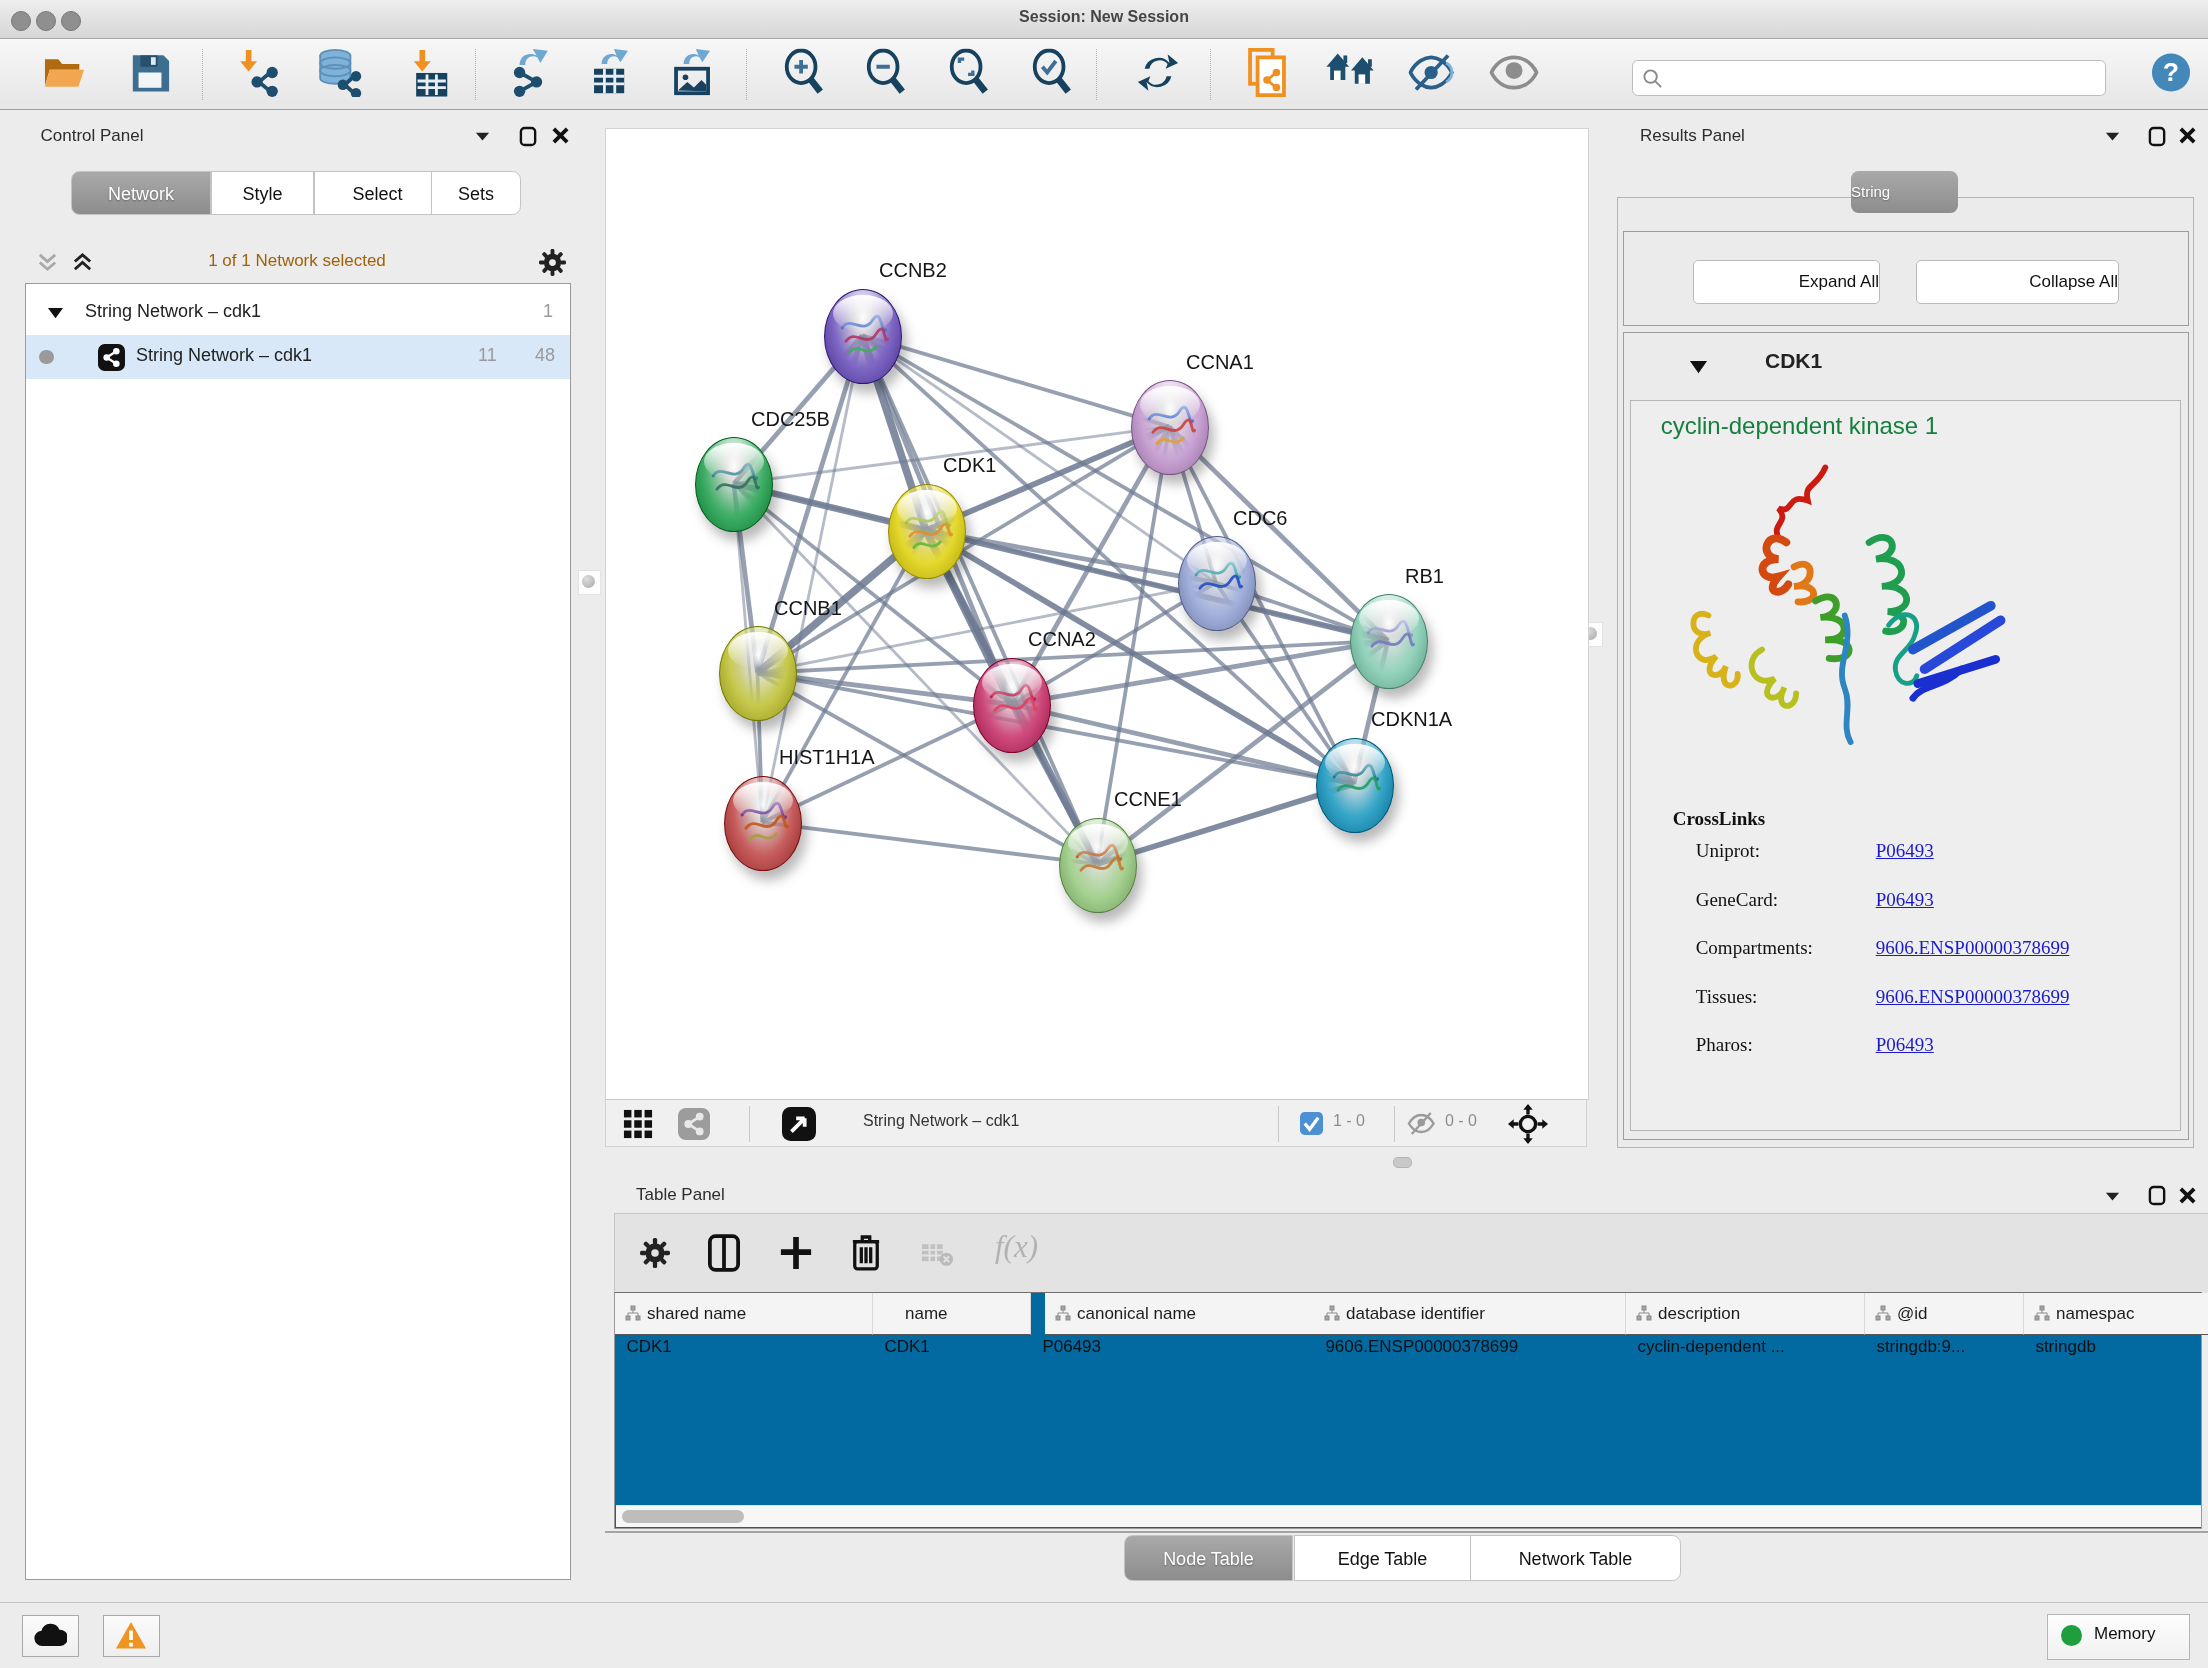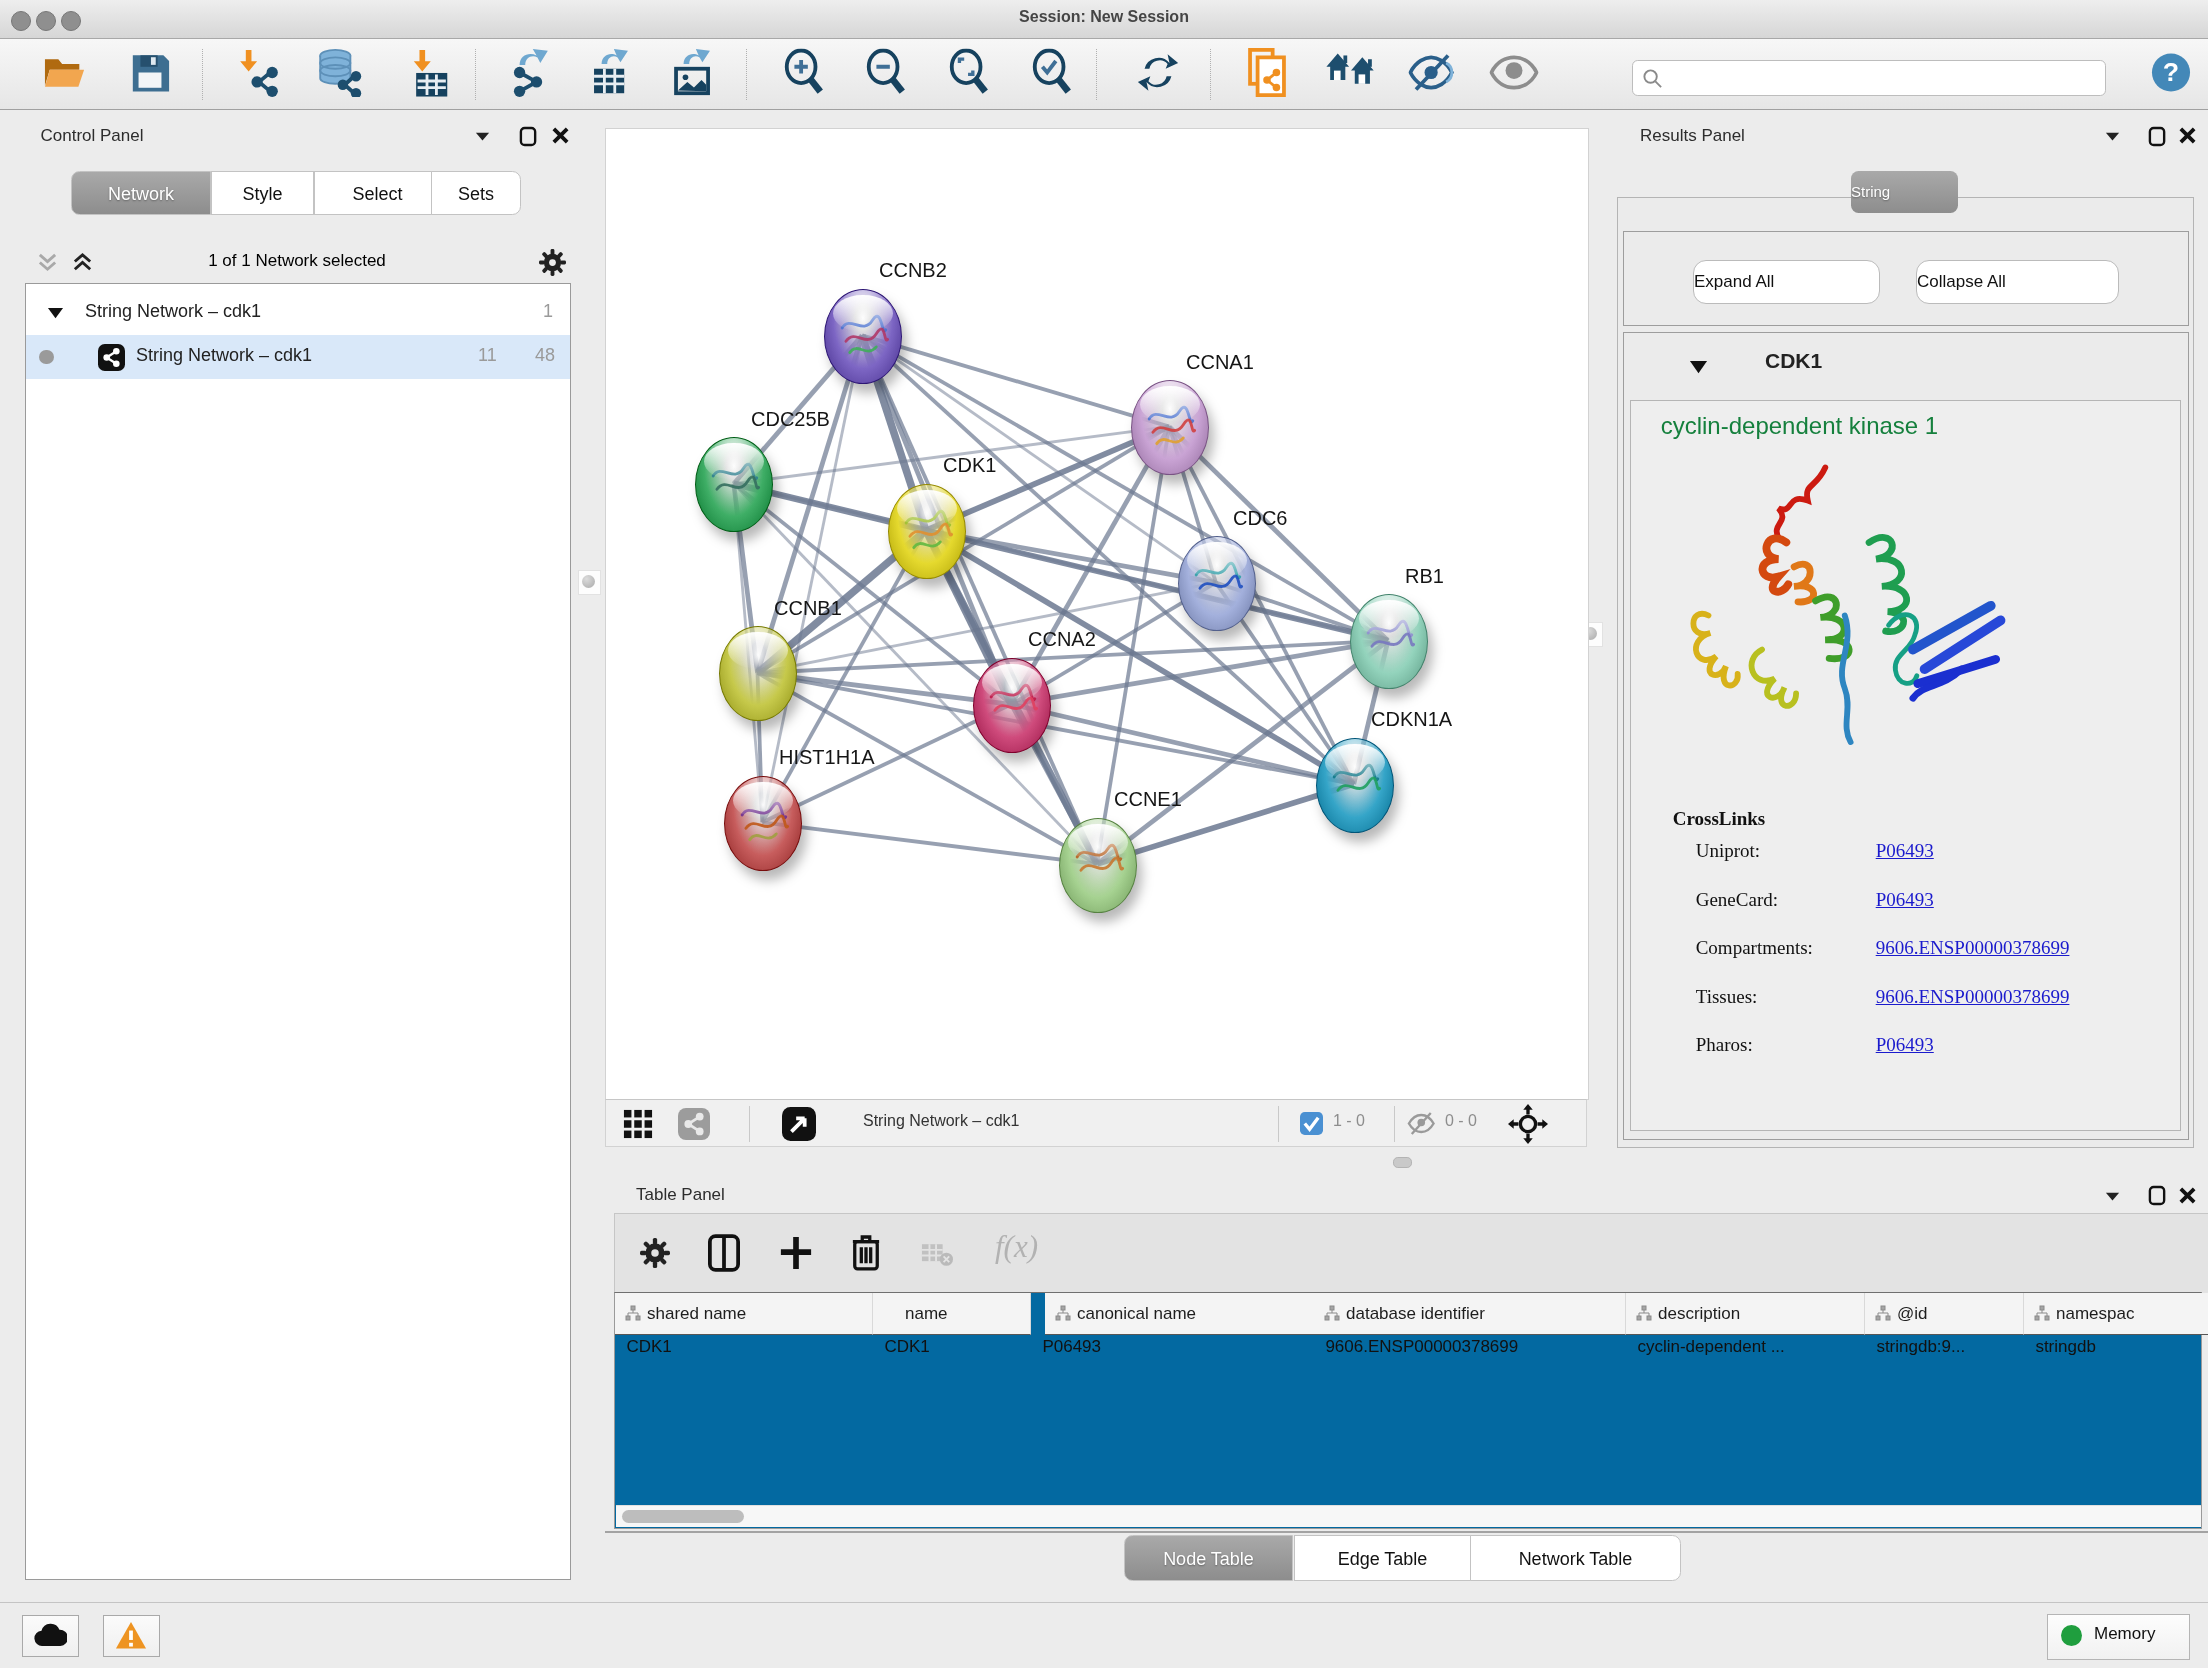--- a/index.html
+++ b/index.html
@@ -46,22 +46,22 @@
     background:linear-gradient(rgba(255,255,255,.97),rgba(255,255,255,0));}
   .nlabel{position:absolute;font-size:20px;color:#151515;white-space:nowrap;}
   .viewbar{left:605px;top:1099px;width:982px;height:48px;background:#f0f0f0;
     border:1px solid #d2d2d2;border-top:1px solid #c6c6c6;box-sizing:border-box;}
   .vsep{position:absolute;top:5.7px;height:36px;border-left:1px solid #c9c9c9;}
   .viewbar .txt{position:absolute;top:12.4px;font-size:16px;color:#333;}
   .viewbar .gray{color:#8d8d8d;}
   
   .rp-outer{left:1617px;top:197px;width:575px;height:949px;background:#ebebeb;border:1px solid #b4b4b4;}
   .rp-btnbox{left:1623px;top:231px;width:564px;height:93px;border:1px solid #9d9d9d;background:#ebebeb;}
-  .rp-btn{position:absolute;top:27.6px;height:42px;background:#fff;border:1px solid #bbb;border-radius:13px;
-    font-size:17px;text-align:left;line-height:42px;color:#111;}
+  .rp-btn{position:absolute;top:27.6px;height:42px;background:#fff;border:1px solid #bbb;border-radius:5px;
+    font-size:17px;text-align:right;line-height:42px;color:#111;}
   .rp-entry{left:1623px;top:332px;width:564px;height:806px;border:1px solid #9d9d9d;background:#ebebeb;}
   .rp-inner{position:absolute;left:5.7px;top:67px;width:551px;height:731px;background:#eeeeee;border:1px solid #b5b5b5;box-sizing:border-box;}
   .xl{font-family:"Liberation Serif",serif;font-size:19px;color:#111;}
   .xl a{color:#1a1acd;text-decoration:underline;}
   
   .tp-toolbar{left:614px;top:1213px;width:1573px;height:79px;background:#e3e3e3;border:1px solid #c6c6c6;padding-left:34px;}
   .tp-table{left:614px;top:1292px;width:1588px;height:237px;background:#0369a1;border:1px solid #9a9a9a;border-top:1.9px solid #6f6f6f;box-sizing:border-box;}
   .th{position:absolute;top:0;height:42px;background:#f4f4f4;border-right:1px solid #d9d9d9;border-bottom:1.9px solid #565656;box-sizing:border-box;
     font-size:17px;color:#1d1d1d;overflow:hidden;white-space:nowrap;}
   .th .lbl{position:absolute;left:32px;top:10.5px;}
@@ -285,21 +285,21 @@
   <div class="tab" style="left:431px;top:171px;width:90px;border-radius:0 8.6px 8.6px 0">Sets</div>
 </div>
 
 <div class="abs subhdr">
   <span class="winbtn" style="left:11.4px;top:11.4px"><svg width="23" height="23" viewBox="0 0 24 24">
         <path d="M4 4l8 7 8-7M4 12l8 7 8-7" stroke="#a9a9a9" stroke-width="3" fill="none"></path>
       </svg></span>
   <span class="winbtn" style="left:46px;top:11.4px"><svg width="23" height="23" viewBox="0 0 24 24">
         <path d="M4 11L12 4l8 7M4 19l8-7 8 7" stroke="#222" stroke-width="3" fill="none"></path>
       </svg></span>
-  <span style="position:absolute;left:0;width:100%;text-align:center;top:10.5px;font-size:17px;color:#000000">1 of 1 Network selected</span>
+  <span style="position:absolute;left:0;width:100%;text-align:center;top:10.5px;font-size:17px;color:#a16207">1 of 1 Network selected</span>
   <span class="winbtn" style="left:514px;top:8.6px">
     <svg width="27" height="27" viewBox="0 0 28 28">
         <g fill="#222">
           <circle cx="14" cy="14" r="9"></circle>
           <g>
             <rect x="12" y="0" width="4" height="6" rx="1.5"></rect>
             <rect x="12" y="22" width="4" height="6" rx="1.5"></rect>
             <rect x="0" y="12" width="6" height="4" ry="1.5"></rect>
             <rect x="22" y="12" width="6" height="4" ry="1.5"></rect>
             <rect x="12" y="0" width="4" height="6" rx="1.5" transform="rotate(45 14 14)"></rect>

